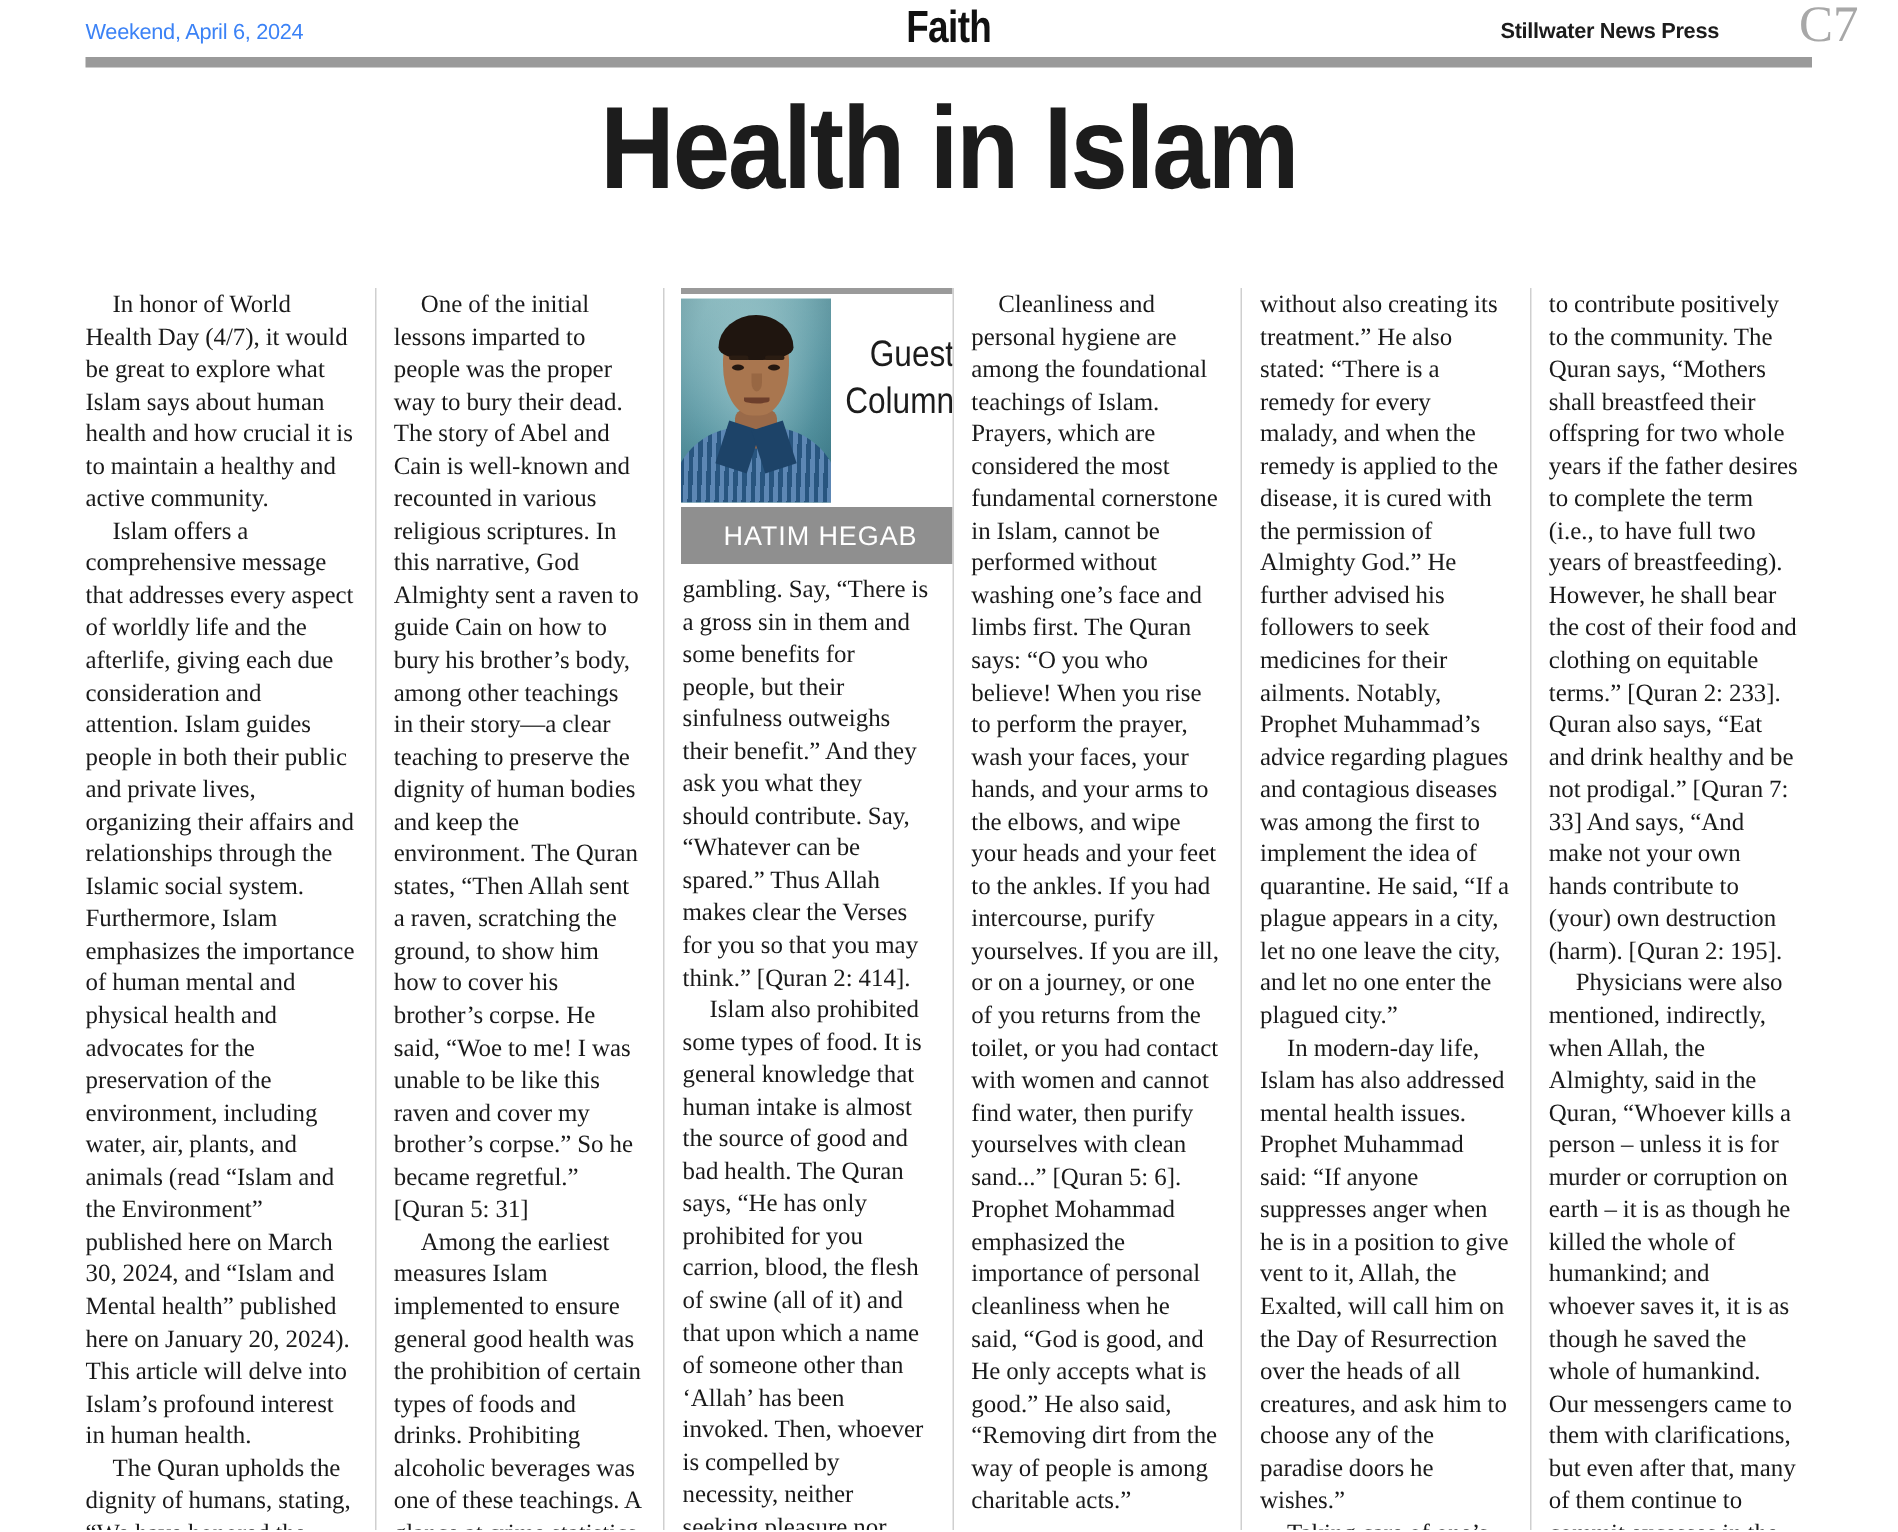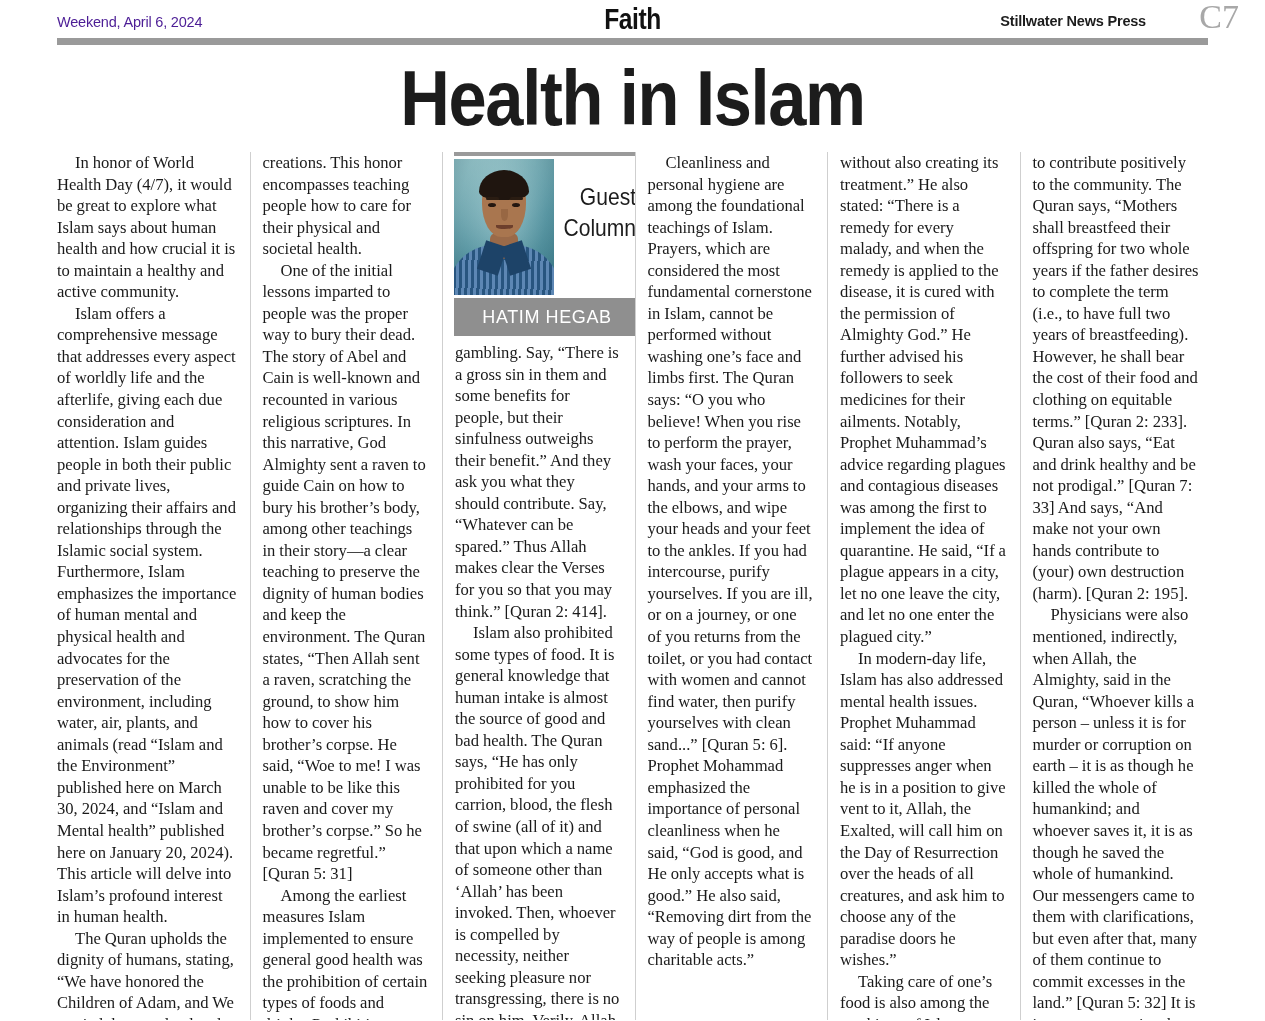--- a/index.html
+++ b/index.html
@@ -23,21 +23,21 @@
     padding: 0 54px 0 54px;
     box-sizing: border-box;
   }
   .masthead-date {
     position: absolute;
     left: 57px;
     top: 14px;
     font-family: "Liberation Sans", sans-serif;
     font-size: 14.5px;
     letter-spacing: -0.2px;
-    color: #4c1d95;
+    color: #3b82f6;
     white-space: nowrap;
   }
   .masthead-section {
     position: absolute;
     left: 0;
     right: 0;
     top: 2px;
     text-align: center;
     font-family: "Liberation Sans", sans-serif;
     font-weight: bold;
@@ -99,20 +99,21 @@
     height: 868px;
     display: flex;
     gap: 0;
   }
   .col {
     width: 192.5px;
     box-sizing: border-box;
     padding-right: 13px;
     position: relative;
     overflow: hidden;
+    margin-top: 40px;
   }
   .col + .col {
     border-left: 1px solid #cfcfcf;
     padding-left: 12px;
   }
   .col p {
     margin: 0;
     font-size: 16.6px;
     line-height: 21.55px;
     text-indent: 18px;
@@ -289,21 +290,20 @@
 
 <div class="columns">
 
   <div class="col">
     <p>In honor of World Health Day (4/7), it would be great to explore what Islam says about human health and how crucial it is to maintain a healthy and active community.</p>
     <p>Islam offers a comprehensive message that addresses every aspect of worldly life and the afterlife, giving each due consideration and attention. Islam guides people in both their public and private lives, organizing their affairs and relationships through the Islamic social system. Furthermore, Islam emphasizes the importance of human mental and physical health and advocates for the preservation of the environment, including water, air, plants, and animals (read “Islam and the Environment” published here on March 30, 2024, and “Islam and Mental health” published here on January 20, 2024). This article will delve into Islam’s profound interest in human health.</p>
     <p>The Quran upholds the dignity of humans, stating, “We have honored the Children of Adam, and We carried them on land and sea, and We provided them with good things, and We greatly favored them over many of those We created.” [Quran, 17: 70] According to this verse, God Almighty declares that the children of Adam (and Eve) are superior to many of His</p>
   </div>
 
   <div class="col">
-    <p class="cont">creations. This honor encompasses teaching people how to care for their physical and societal health.</p>
     <p>One of the initial lessons imparted to people was the proper way to bury their dead. The story of Abel and Cain is well-known and recounted in various religious scriptures. In this narrative, God Almighty sent a raven to guide Cain on how to bury his brother’s body, among other teachings in their story—a clear teaching to preserve the dignity of human bodies and keep the environment. The Quran states, “Then Allah sent a raven, scratching the ground, to show him how to cover his brother’s corpse. He said, “Woe to me! I was unable to be like this raven and cover my brother’s corpse.” So he became regretful.” [Quran 5: 31]</p>
     <p>Among the earliest measures Islam implemented to ensure general good health was the prohibition of certain types of foods and drinks. Prohibiting alcoholic beverages was one of these teachings. A glance at crime statistics reveals that alcohol is a significant factor in many crimes. Furthermore, many chronic and life-threatening diseases, such as liver diseases, have been linked to alcohol consumption. The Quran says, “They ask you about intoxicants (alcohols) and</p>
   </div>
 
   <div class="col">
     <div class="guest-block">
       <div class="guest-top-rule"></div>
       <div class="guest-inner">
         <div class="portrait">
           <div class="bg-vignette"></div>

